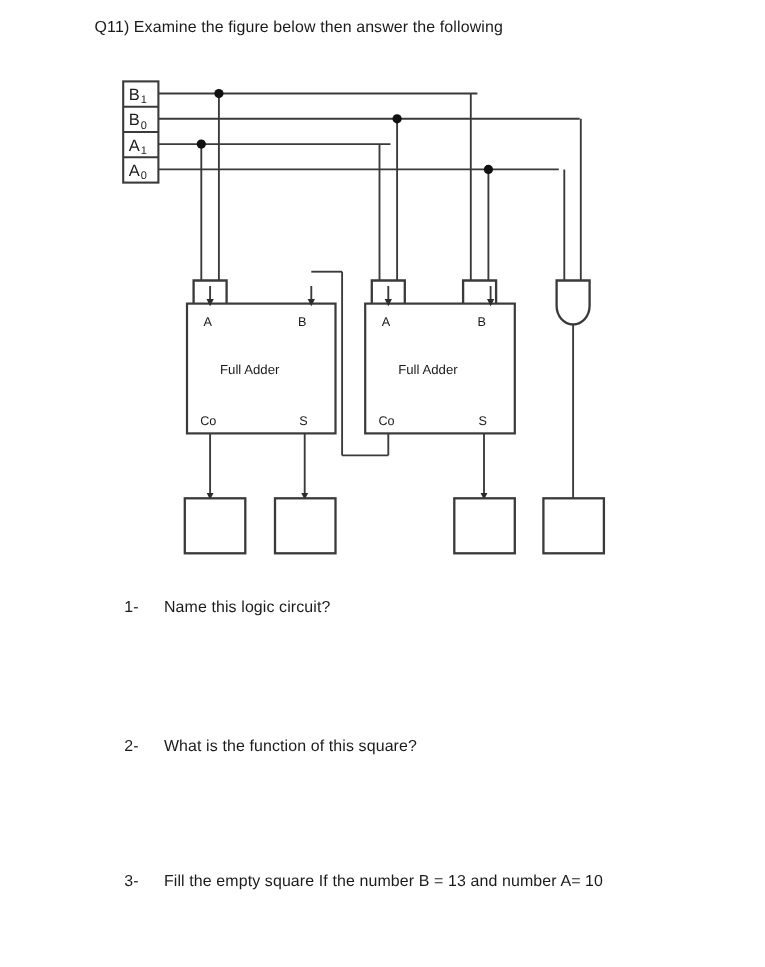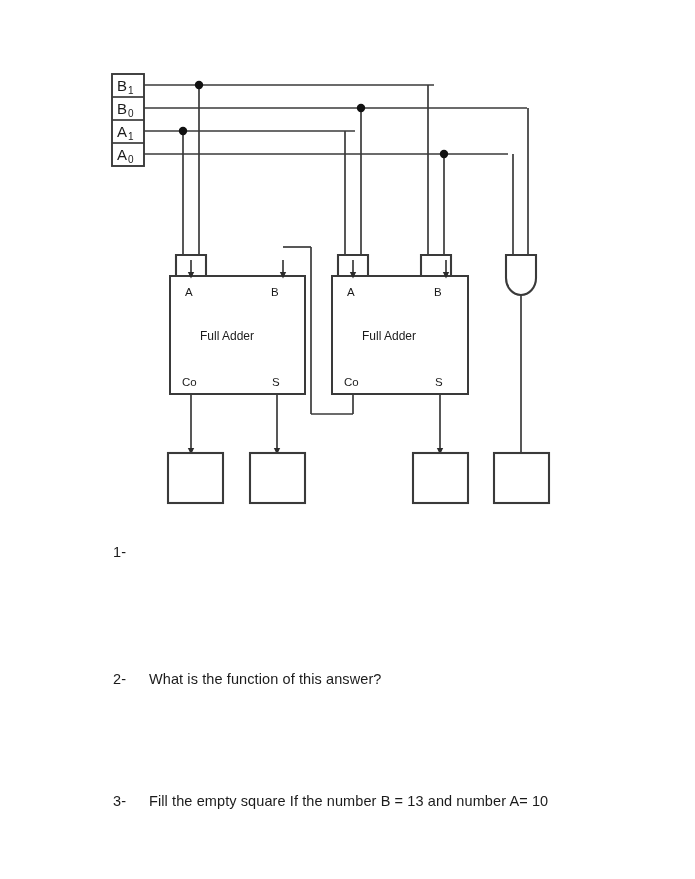--- a/index.html
+++ b/index.html
@@ -75,20 +75,21 @@
   .lbl-io { font-size: 15px; }
   .lbl-sub { font-size: 10px; }
   .lbl-port { font-size: 11.5px; }
   .lbl-fa { font-size: 12px; }
 </style>
 </head>
 <body>
 
 <div id="page">
 
+  <div class="q-heading">Q11) Examine the figure below then answer the following</div>
 
   <div class="figure">
     <svg width="695" height="470" viewBox="0 0 695 470" xmlns="http://www.w3.org/2000/svg">
       <defs>
         <marker id="arrowhead" markerWidth="8" markerHeight="8" refX="3.2" refY="4" orient="auto" markerUnits="userSpaceOnUse">
           <path d="M0,0.7 L6.6,4 L0,7.3 z" fill="#2b2b2b"></path>
         </marker>
       </defs>
 
       <g stroke="#3a3a3a" stroke-width="1.7" fill="none" stroke-linecap="butt">
@@ -204,24 +205,25 @@
         <text class="lbl-port" x="277" y="424" text-anchor="middle"></text>
         <text class="lbl-port" x="440" y="424" text-anchor="middle"></text>
         <text class="lbl-port" x="521" y="424" text-anchor="middle"></text>
       </g>
     </svg>
   </div>
 
   <div class="questions">
     <div class="q-item q-1">
       <span class="q-num">1-</span>
+      <span class="q-text">Name this logic circuit?</span>
     </div>
     <div class="q-item q-2">
       <span class="q-num">2-</span>
-      <span class="q-text">What is the function of this answer?</span>
+      <span class="q-text">What is the function of this square?</span>
     </div>
     <div class="q-item q-3">
       <span class="q-num">3-</span>
       <span class="q-text">Fill the empty square If the number B = 13 and number A= 10</span>
     </div>
   </div>
 
 </div>
 
 </body></html>

